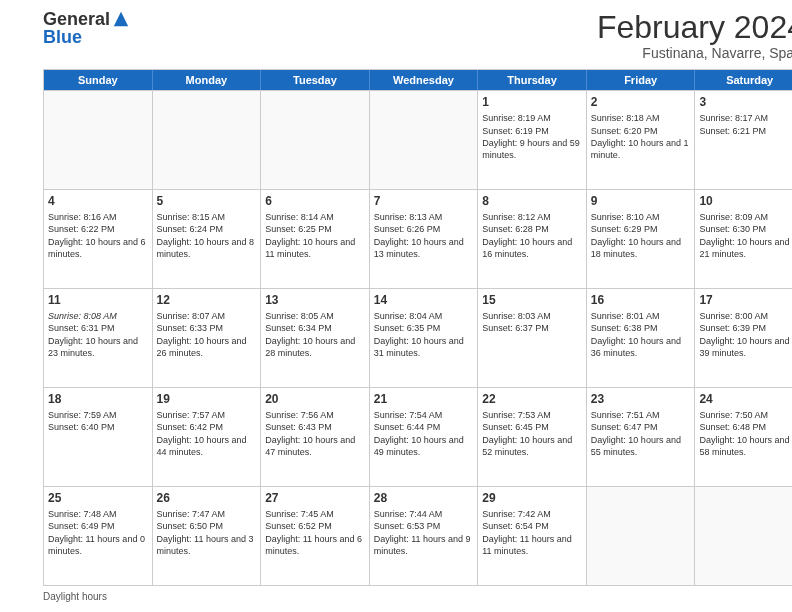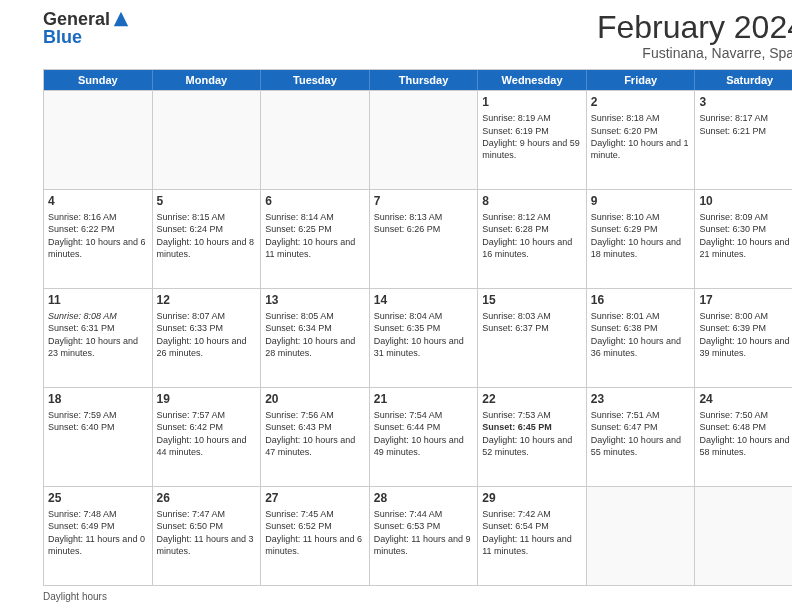--- a/index.html
+++ b/index.html
@@ -142,22 +142,22 @@
       <div class="month-year">February 2024</div>
       <div class="location">Fustinana, Navarre, Spain</div>
     </div>
   </div>
 
   <div class="calendar">
     <div class="cal-header-row">
     <div class="cal-header-cell">Sunday</div>
         <div class="cal-header-cell">Monday</div>
         <div class="cal-header-cell">Tuesday</div>
+        <div class="cal-header-cell">Wednesday</div>
         <div class="cal-header-cell">Thursday</div>
-        <div class="cal-header-cell">Wednesday</div>
         <div class="cal-header-cell">Friday</div>
         <div class="cal-header-cell">Saturday</div>
       </div>
     <div class="cal-body">
     <div class="cal-row">
           <div class="cal-cell empty"></div>
           <div class="cal-cell empty"></div>
           <div class="cal-cell empty"></div>
           <div class="cal-cell empty"></div>
           <div class="cal-cell">
@@ -194,20 +194,21 @@
           <div class="cal-cell">
             <span class="day-num">6</span>
             <span style="display: block;">Sunrise: 8:14 AM</span>
             <span style="display: block;">Sunset: 6:25 PM</span>
             <span style="display: block;">Daylight: 10 hours and 11 minutes.</span>
           </div>
           <div class="cal-cell">
             <span class="day-num">7</span>
             <span style="display: block;">Sunrise: 8:13 AM</span>
             <span style="display: block;">Sunset: 6:26 PM</span>
+            <span style="display: block;">Daylight: 10 hours and 13 minutes.</span>
           </div>
           <div class="cal-cell">
             <span class="day-num">8</span>
             <span style="display: block;">Sunrise: 8:12 AM</span>
             <span style="display: block;">Sunset: 6:28 PM</span>
             <span style="display: block;">Daylight: 10 hours and 16 minutes.</span>
           </div>
           <div class="cal-cell">
             <span class="day-num">9</span>
             <span style="display: block;">Sunrise: 8:10 AM</span>
@@ -284,21 +285,21 @@
           </div>
           <div class="cal-cell">
             <span class="day-num">21</span>
             <span style="display: block;">Sunrise: 7:54 AM</span>
             <span style="display: block;">Sunset: 6:44 PM</span>
             <span style="display: block;">Daylight: 10 hours and 49 minutes.</span>
           </div>
           <div class="cal-cell">
             <span class="day-num">22</span>
             <span style="display: block;">Sunrise: 7:53 AM</span>
-            <span style="display: block; font-weight: bold;">Sunset: 6:45 PM</span>
+            <span style="display: block;">Sunset: 6:45 PM</span>
             <span style="display: block;">Daylight: 10 hours and 52 minutes.</span>
           </div>
           <div class="cal-cell">
             <span class="day-num">23</span>
             <span style="display: block;">Sunrise: 7:51 AM</span>
             <span style="display: block;">Sunset: 6:47 PM</span>
             <span style="display: block;">Daylight: 10 hours and 55 minutes.</span>
           </div>
           <div class="cal-cell">
             <span class="day-num">24</span>

